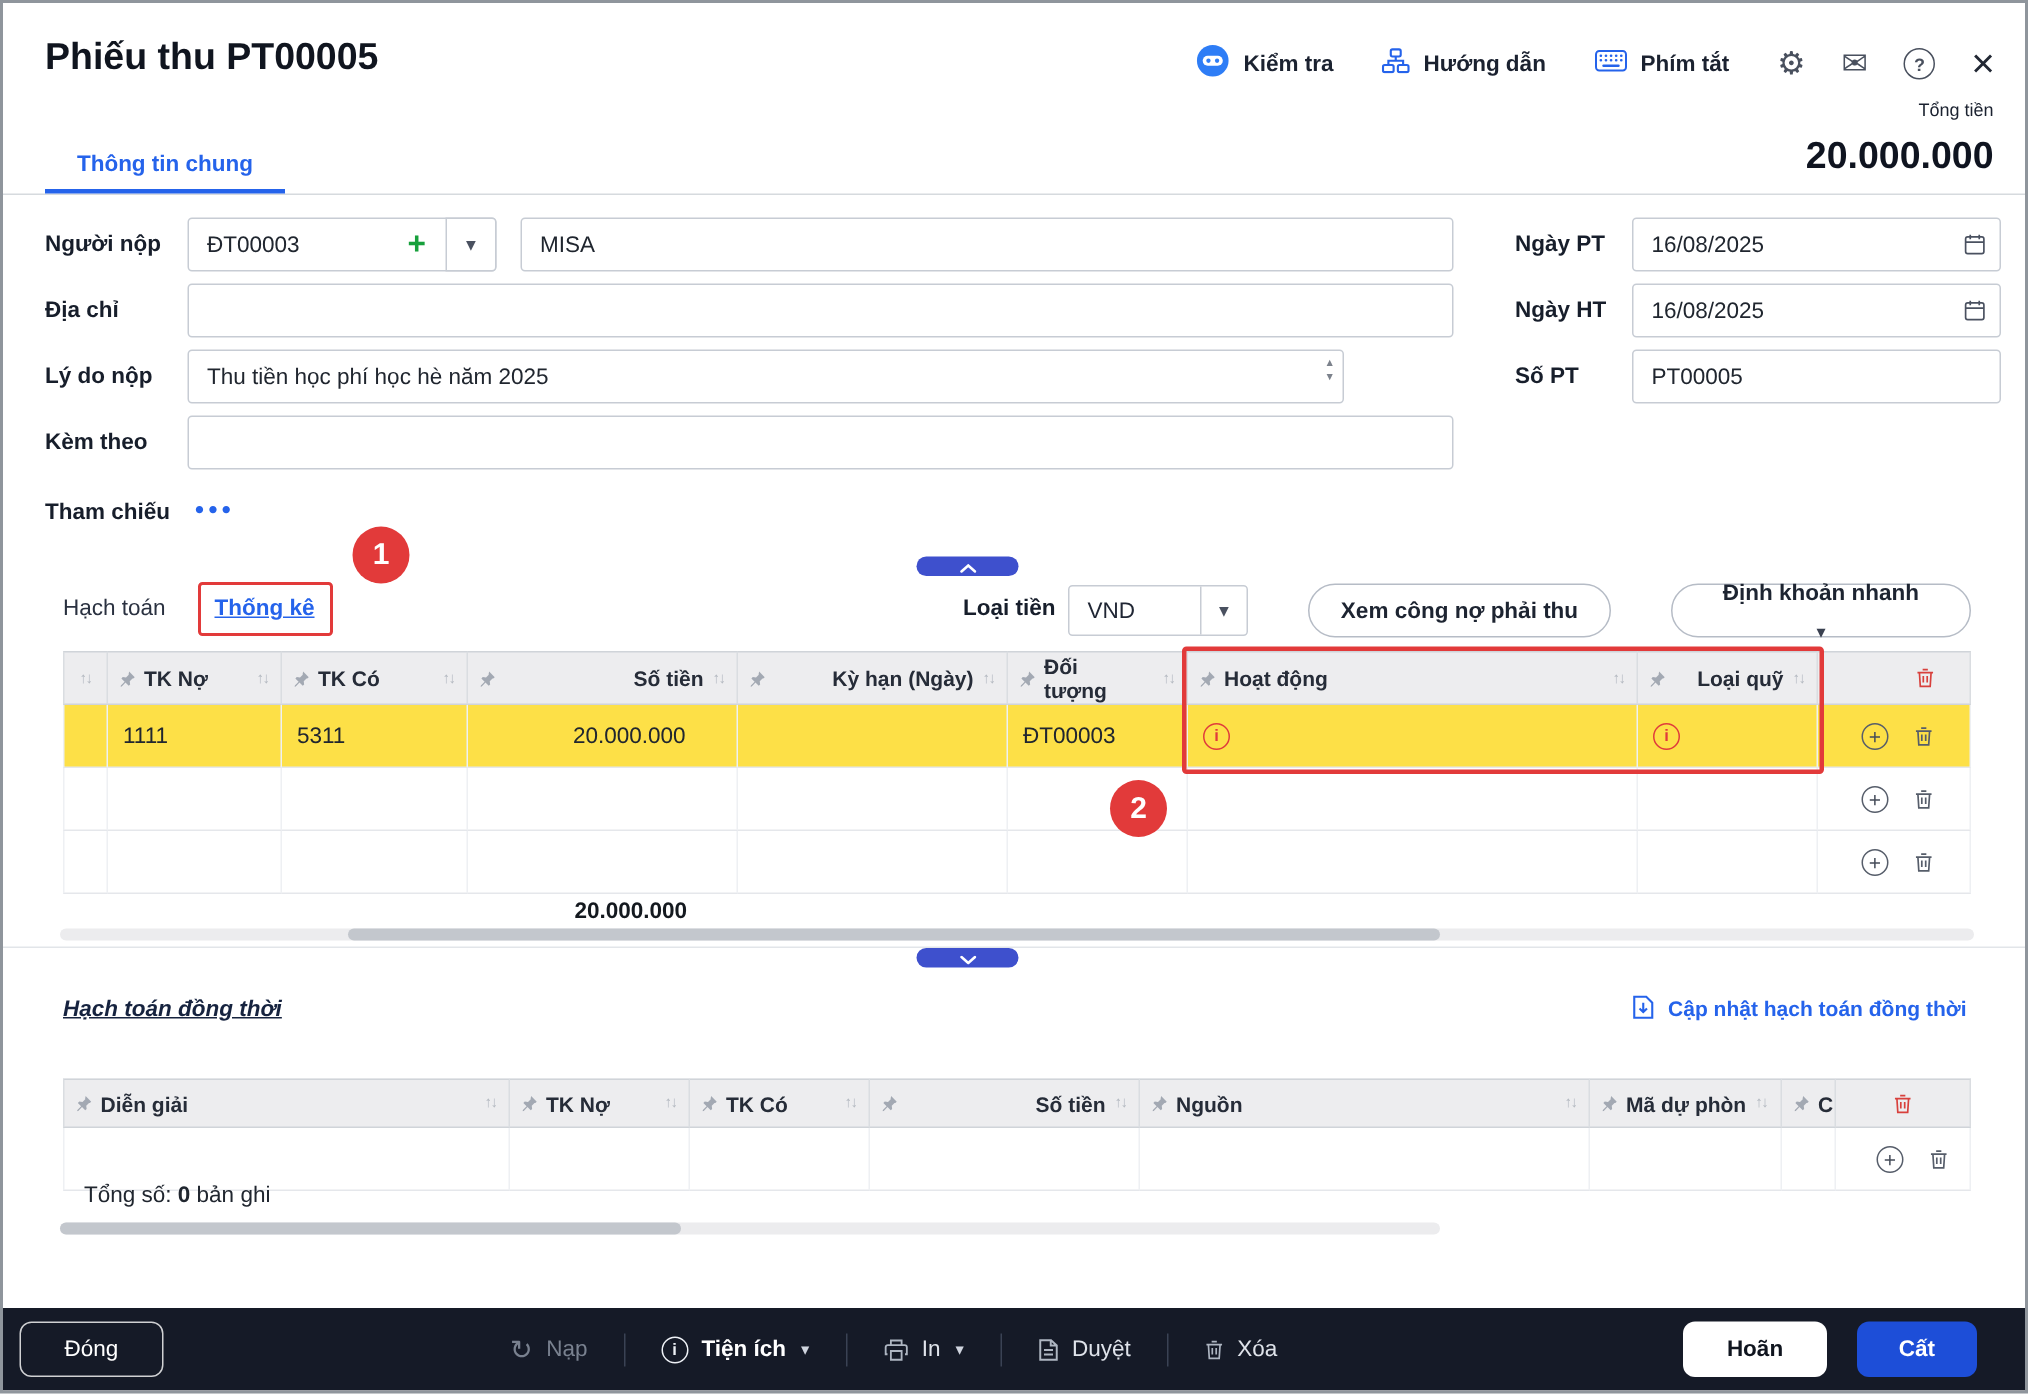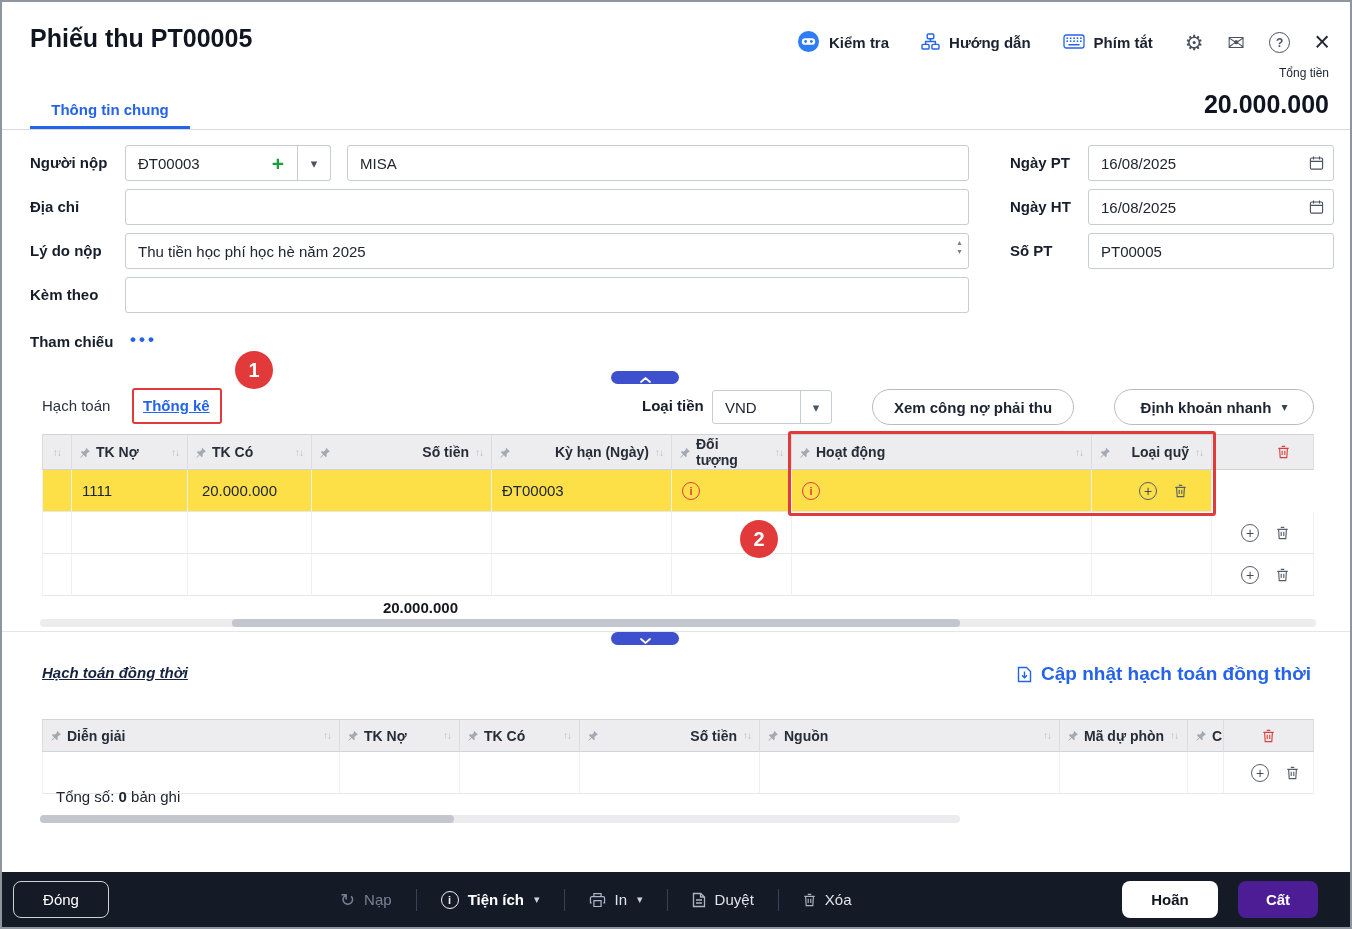--- a/index.html
+++ b/index.html
@@ -33,21 +33,21 @@
   .vpill{position:absolute;left:609px;width:68px;height:13px;background:#3e50cd;border-radius:7px;display:flex;align-items:center;justify-content:center;cursor:pointer;z-index:5;}
 
   
   .lbl-hachtoan{position:absolute;left:40px;top:395px;font-size:15px;color:#2a3140;cursor:pointer;}
   .lnk-thongke{position:absolute;left:141px;top:395px;font-size:15px;font-weight:600;color:#2563eb;text-decoration:underline;cursor:pointer;}
   .lbl-loaitien{position:absolute;left:640px;top:395px;font-size:15px;font-weight:700;color:#171e2b;}
   .sel{position:absolute;left:710px;top:388px;width:120px;height:34px;border:1px solid #c7ccd4;border-radius:3px;display:flex;align-items:center;padding:0 12px;font-size:15px;cursor:pointer;background:#fff;}
   .sel-caret{position:absolute;right:0;top:0;bottom:0;width:31px;border-left:1px solid #c7ccd4;display:flex;align-items:center;justify-content:center;color:#4a5160;font-size:13px;}
   .pillbtn{position:absolute;top:387px;height:36px;border:1px solid #b6bcc6;border-radius:18px;background:#fff;display:flex;align-items:center;justify-content:center;gap:10px;font-size:15px;font-weight:600;color:#1d2431;cursor:pointer;font-family:inherit;}
   .btn-debt{left:870px;width:202px;}
-  .btn-quick{left:1112px;width:200px;}
+  .btn-quick{left:1112px;width:200px;flex-direction:column;}
   .pcaret{font-size:12px;color:#3a4150;}
 
   
   .tbl{position:absolute;left:40px;background:#fff;}
   .grid{display:grid;}
   .t1{grid-template-columns:30px 116px 124px 180px 180px 120px 300px 120px 102px;}
   .t2{grid-template-columns:298px 120px 120px 180px 300px 128px 36px 90px;}
   .hcell{background:#ededef;border-top:1px solid #d0d4d9;border-bottom:1px solid #d0d4d9;border-right:1px solid #dadde1;height:36px;display:flex;align-items:center;gap:6px;padding:0 8px;font-size:14px;font-weight:700;color:#262c38;cursor:pointer;}
   .t2 .hcell{height:33px;}
   .hcell.first{border-left:1px solid #dadde1;}
@@ -67,36 +67,36 @@
   .trow{height:22px;align-items:center;}
   .tcell{grid-column:4;text-align:right;padding-right:34px;font-weight:700;font-size:15px;color:#14191f;}
 
   
   .htrack{position:absolute;height:8px;background:#ececee;border-radius:4px;}
   .hthumb{position:absolute;height:8px;background:#c3c7cd;border-radius:4px;top:0;cursor:grab;}
   .divider{position:absolute;left:0;right:0;height:1px;background:#e2e5e9;}
 
   
   .s2-title{position:absolute;left:40px;top:662px;font-size:15px;font-weight:700;color:#16233f;text-decoration:underline;cursor:pointer;font-style:italic;}
-  .s2-link{position:absolute;right:39px;top:661px;display:flex;align-items:center;gap:9px;font-size:19px;font-weight:600;color:#2563eb;cursor:pointer;}
+  .s2-link{position:absolute;right:39px;top:661px;display:flex;align-items:center;gap:9px;font-size:14px;font-weight:600;color:#2563eb;cursor:pointer;}
   .s2-link .ic{display:inline-flex;color:#2563eb;}
   .count-line{position:absolute;left:54px;top:786px;font-size:15px;color:#20262f;}
   .count-line b{font-weight:700;}
 
   
   .annbox{position:absolute;border:3px solid #e23a3a;border-radius:3px;z-index:30;pointer-events:none;}
   .annbox.thin{border-width:2px;}
   .annbadge{position:absolute;width:38px;height:38px;background:#e23a3a;border-radius:50%;color:#fff;font-size:20px;font-weight:700;display:flex;align-items:center;justify-content:center;z-index:31;pointer-events:none;}
 
   
   .footer{position:absolute;left:0;right:0;bottom:0;height:55px;background:#151a27;}
   .fbtn{position:absolute;top:9px;height:37px;border-radius:8px;font-size:15px;display:flex;align-items:center;justify-content:center;cursor:pointer;font-family:inherit;border:none;}
   .btn-dong{left:11px;width:96px;background:transparent;border:1px solid rgba(255,255,255,.8);color:#fff;}
   .btn-hoan{right:132px;width:96px;background:#fff;color:#10151f;font-weight:600;}
-  .btn-cat{right:32px;width:80px;background:#4c1d95;color:#fff;font-weight:600;}
+  .btn-cat{right:32px;width:80px;background:#1d4ed8;color:#fff;font-weight:600;}
   .fcenter{position:absolute;left:338px;top:0;height:100%;display:flex;align-items:center;gap:24px;}
   .fitem{display:flex;align-items:center;gap:9px;font-size:15px;color:#dfe3ea;cursor:pointer;}
   .fitem .fic{display:inline-flex;color:#aeb6c2;}
   .fitem.dim{color:#79818f;}
   .fitem.dim .fic{color:#79818f;}
   .fitem.strong{color:#fff;font-weight:600;}
   .fsep{width:1px;height:22px;background:#3a4254;}
   .fcaret{font-size:11px;color:#cfd4de;margin-left:1px;}
   .iinfo{width:18px;height:18px;border:1.5px solid #eef1f6;border-radius:50%;display:flex;align-items:center;justify-content:center;font-size:11px;font-weight:700;color:#eef1f6;}
   .fref{font-size:18px;line-height:1;}
@@ -156,21 +156,21 @@
   <div class="ibox" style="left:345px;top:143px;width:622px">
     <span>MISA</span>
   </div>
 
   <div class="flabel" style="top:187px">Địa chỉ</div>
   <div class="ibox" style="left:123px;top:187px;width:844px">
     <span></span>
   </div>
 
   <div class="flabel" style="top:231px">Lý do nộp</div>
-  <div class="ibox" style="left:123px;top:231px;width:844px;padding-right:22px">
+  <div class="ibox" style="left:123px;top:231px;width:771px;padding-right:22px">
     <span>Thu tiền học phí học hè năm 2025</span>
     <span class="spin">
       <span>▲</span>
       <span>▼</span>
     </span>
   </div>
 
   <div class="flabel" style="top:275px">Kèm theo</div>
   <div class="ibox" style="left:123px;top:275px;width:844px">
     <span></span>
@@ -311,20 +311,21 @@
             <svg width="13" height="14" viewBox="0 0 15 16" fill="none" stroke="currentColor" stroke-width="1.3">
               <path d="M1.5 3.8h12M5.5 1.5h4M3 3.8l.7 10.7h7.6L12 3.8M6 6.5v5M9 6.5v5"></path>
             </svg>
           </span>
       </div>
     </div>
 
     <div class="grid t1 hl">
       <div class="bcell first"></div>
       <div class="bcell">1111</div>
+      <div class="bcell">5311</div>
       <div class="bcell num">20.000.000</div>
       <div class="bcell"></div>
       <div class="bcell">ĐT00003</div>
       <div class="bcell">
         <span class="infoc">i</span>
       </div>
       <div class="bcell">
         <span class="infoc">i</span>
       </div>
       <div class="bcell acts">

